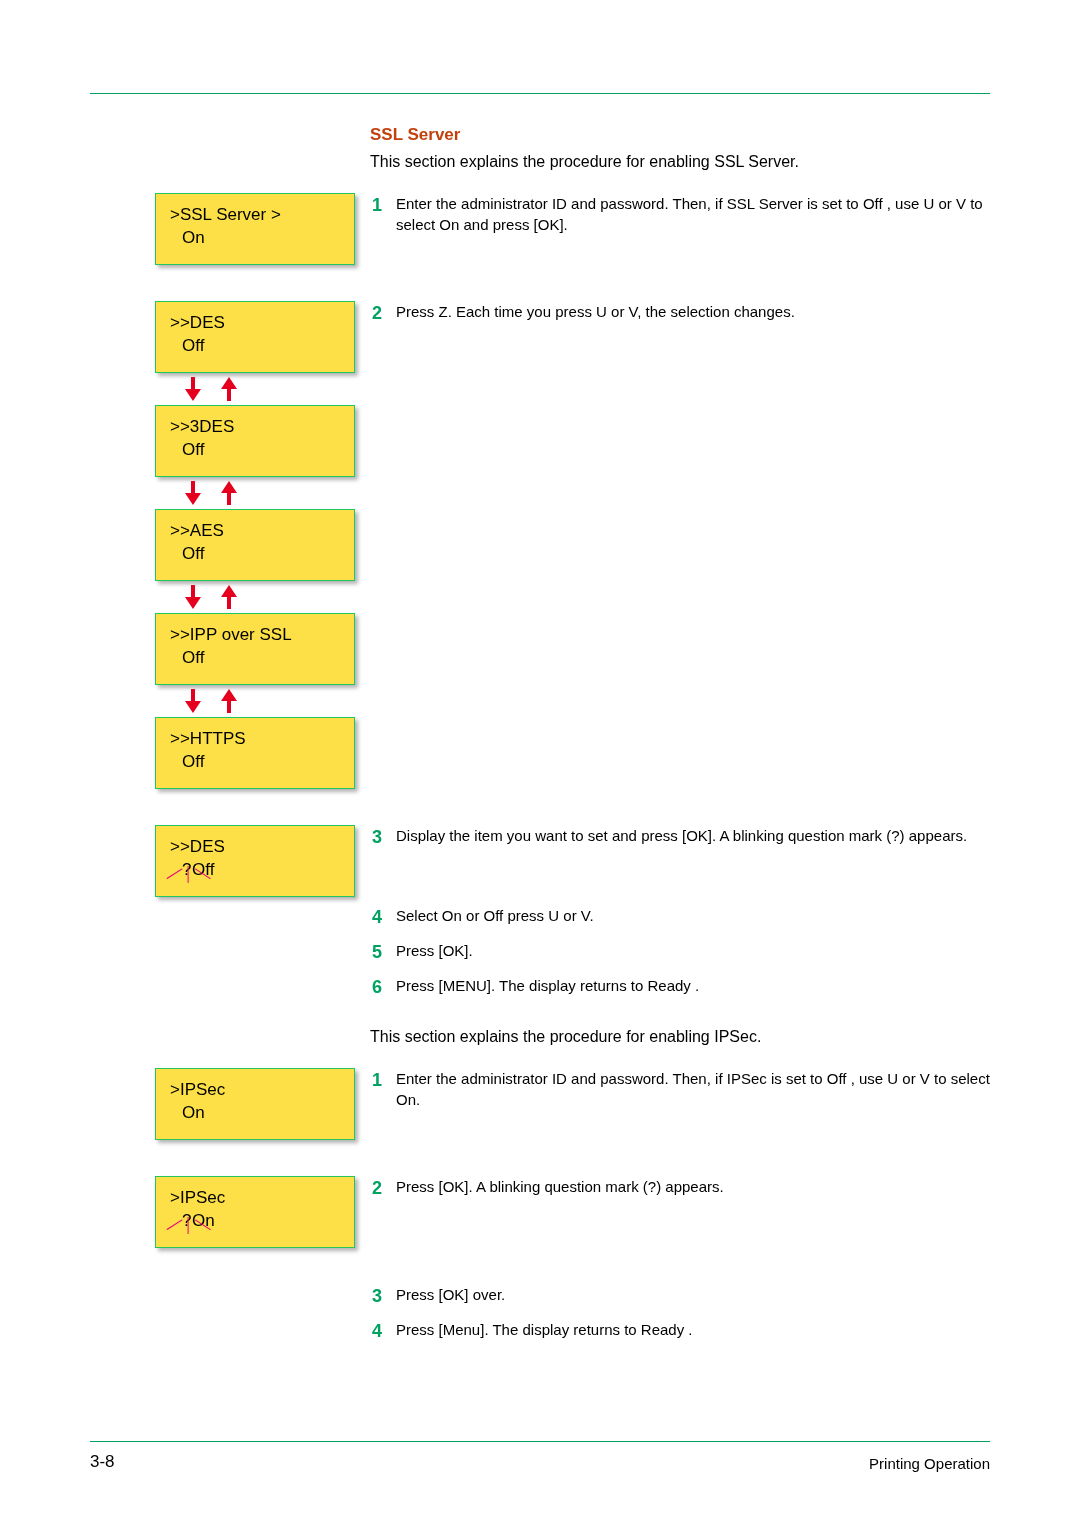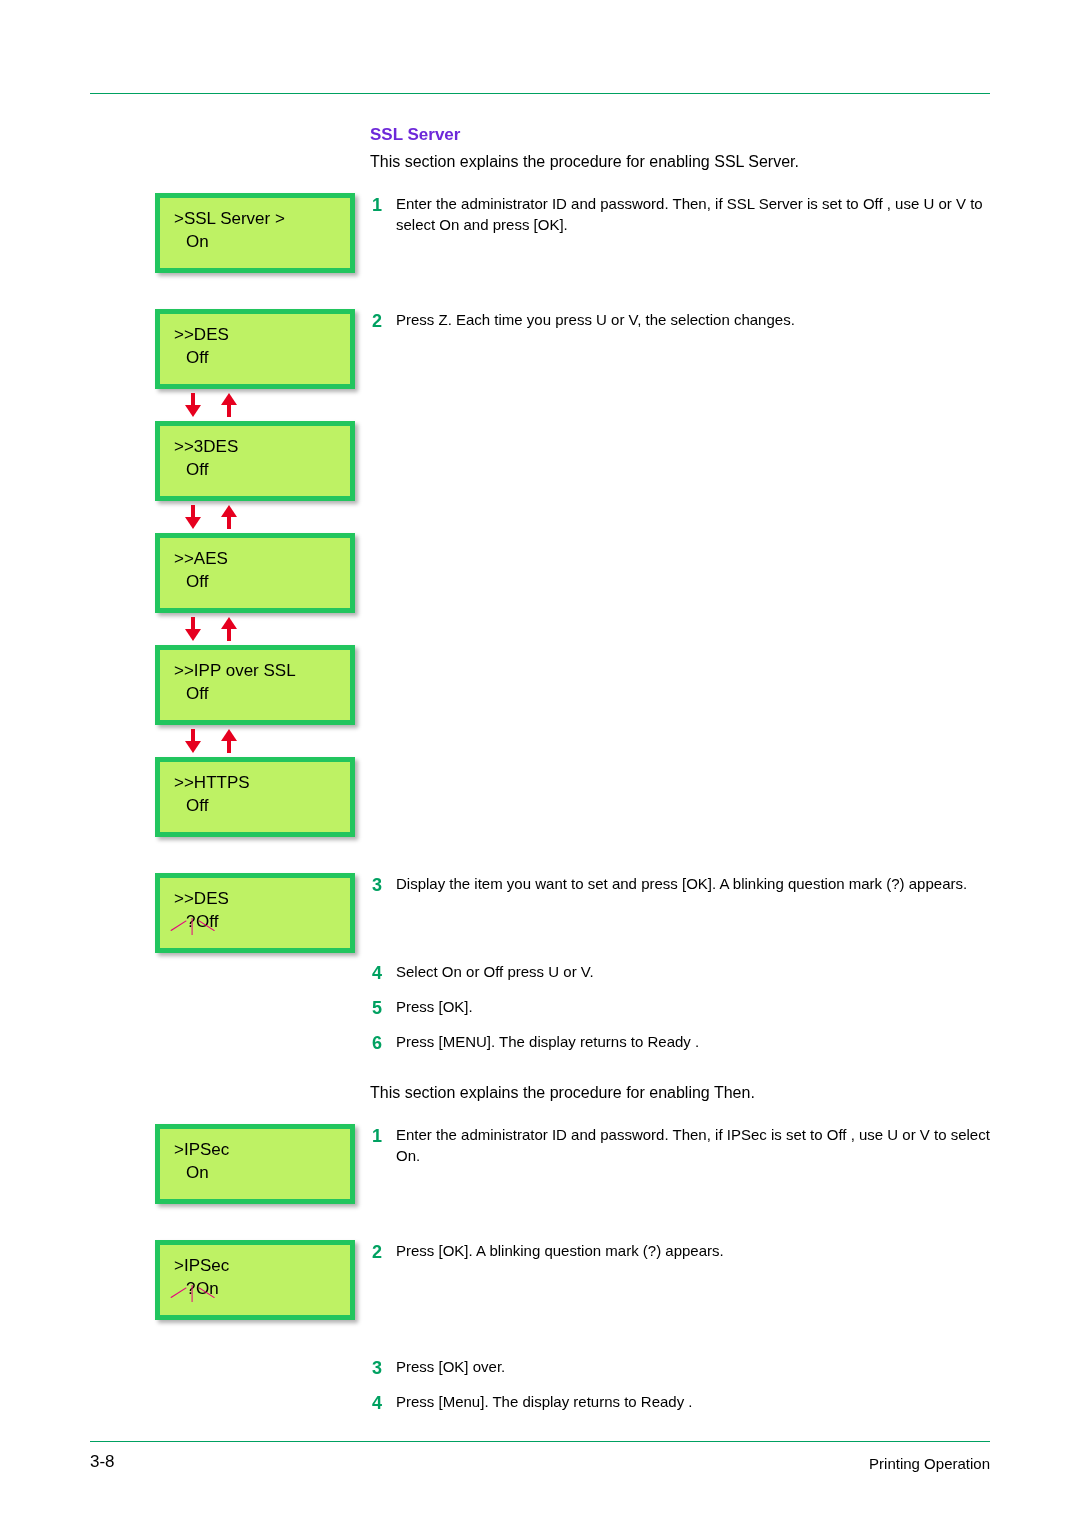--- a/index.html
+++ b/index.html
@@ -55,21 +55,21 @@
     clear: both;
   }
   .row .left-slot {
     width: 280px;
     flex-shrink: 0;
   }
   .row .right-slot {
     flex: 1;
   }
   .heading {
-    color: #6d28d9;
+    color: #c2410c;
     font-weight: bold;
     font-size: 17px;
     margin-bottom: 6px;
   }
   .intro {
     font-size: 16px;
     margin-bottom: 12px;
     line-height: 1.4;
   }
   .step {
@@ -86,27 +86,27 @@
     flex-shrink: 0;
     width: 12px;
     text-align: right;
   }
   .step-text {
     flex: 1;
     font-size: 15px;
   }
   .step-text b { font-weight: normal; }
   .lcd {
-    border: 5px solid #22c55e;
+    border: 1px solid #22c55e;
     box-shadow: 3px 3px 4px rgba(0,0,0,0.3);
     padding: 10px 14px 14px 14px;
     width: 200px;
     font-size: 17px;
     line-height: 1.35;
-    background: #bef264;
+    background: #fde047;
     margin-left: 65px;
   }
   .lcd .line2 { padding-left: 12px; }
   .arrows {
     display: flex;
     gap: 20px;
     margin-left: 95px;
     margin-top: 4px;
     margin-bottom: 4px;
   }
@@ -284,21 +284,21 @@
         <div class="step-text"><span>Press </span><b>[MENU]</b><span>. The display returns to Ready .</span></div>
       </div>
     </div>
   </div>
 
   <div class="gap-s"></div>
 
   <div class="row">
     <div class="left-slot"></div>
     <div class="right-slot">
-      <div class="intro">This section explains the procedure for enabling Then.</div>
+      <div class="intro">This section explains the procedure for enabling IPSec.</div>
     </div>
   </div>
 
   <div class="row">
     <div class="left-slot">
       <div class="lcd">
         <div>&gt;IPSec</div>
         <div class="line2">On</div>
       </div>
     </div>

